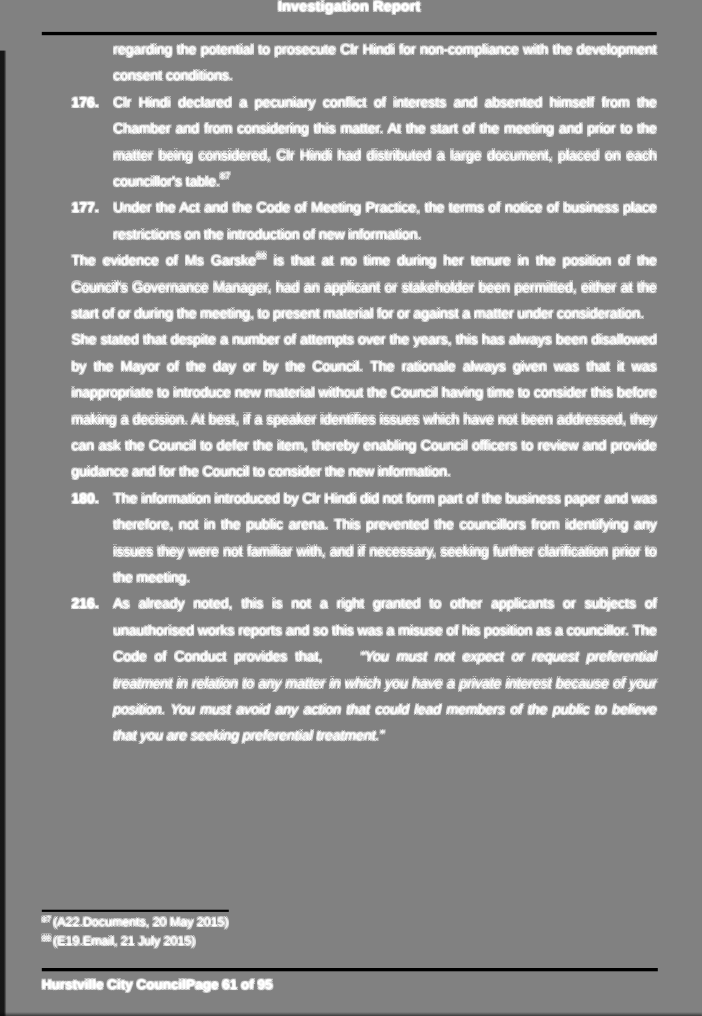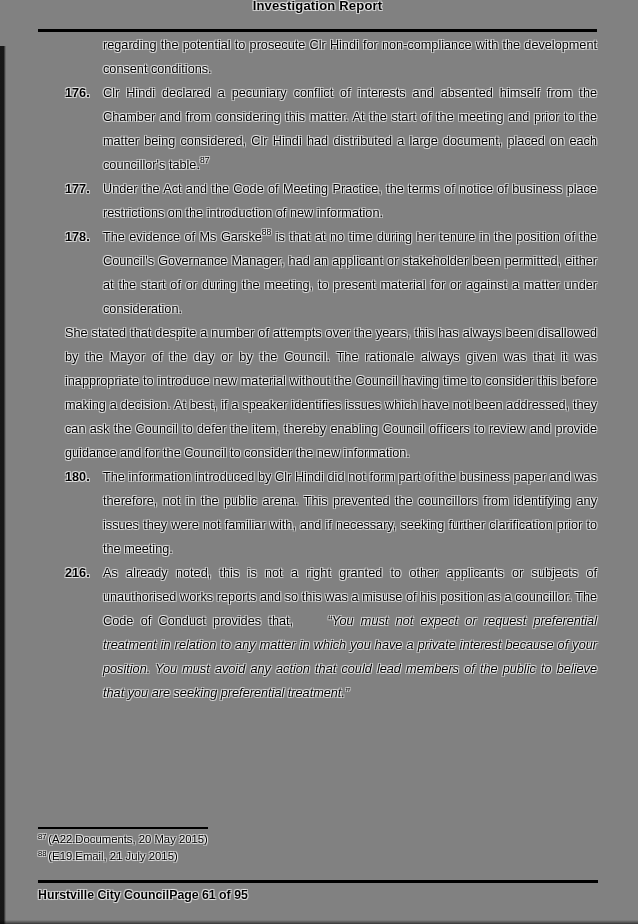--- a/index.html
+++ b/index.html
@@ -58,21 +58,21 @@
   }
   .footer-row{
     position:absolute;top:888px;left:38px;width:559px;
     display:flex;justify-content:flex-start;
     font-size:12.3px;font-weight:bold;
   }
 </style>
 </head>
 <body style="background: rgb(129, 129, 129);">
 
-<div class="page" style="color: #000000;">
+<div class="page" style="color: #ffffff;">
 
   <div class="scan-edge-left"></div>
   <div class="scan-edge-bottom"></div>
 
   <div class="title">Investigation Report</div>
 
   <div class="header-rule" style="background: rgb(0, 0, 0);"></div>
 
   <div class="content" id="paragraph-host">
       <div class="para">
@@ -81,21 +81,20 @@
       </div>
       <div class="para">
         <span class="pnum">176.</span>
         <span class="ptext"><span>Clr Hindi declared a pecuniary conflict of interests and absented himself from the Chamber and from considering this matter. At the start of the meeting and prior to the matter being considered, Clr Hindi had distributed a large document, placed on each councillor's table.</span><sup>87</sup></span>
       </div>
       <div class="para">
         <span class="pnum">177.</span>
         <span class="ptext"><span>Under the Act and the Code of Meeting Practice, the terms of notice of business place restrictions on the introduction of new information.</span></span>
       </div>
       <div class="para">
-        <span class="pnum">178.</span>
         <span class="ptext"><span>The evidence of Ms Garske</span><sup>88</sup><span> is that at no time during her tenure in the position of the Council's Governance Manager, had an applicant or stakeholder been permitted, either at the start of or during the meeting, to present material for or against a matter under consideration.</span></span>
       </div>
       <div class="para">
         <span class="ptext"><span>She stated that despite a number of attempts over the years, this has always been disallowed by the Mayor of the day or by the Council. The rationale always given was that it was inappropriate to introduce new material without the Council having time to consider this before making a decision. At best, if a speaker identifies issues which have not been addressed, they can ask the Council to defer the item, thereby enabling Council officers to review and provide guidance and for the Council to consider the new information.</span></span>
       </div>
       <div class="para">
         <span class="pnum">180.</span>
         <span class="ptext"><span>The information introduced by Clr Hindi did not form part of the business paper and was therefore, not in the public arena. This prevented the councillors from identifying any issues they were not familiar with, and if necessary, seeking further clarification prior to the meeting.</span></span>
       </div>
       <div class="para">

